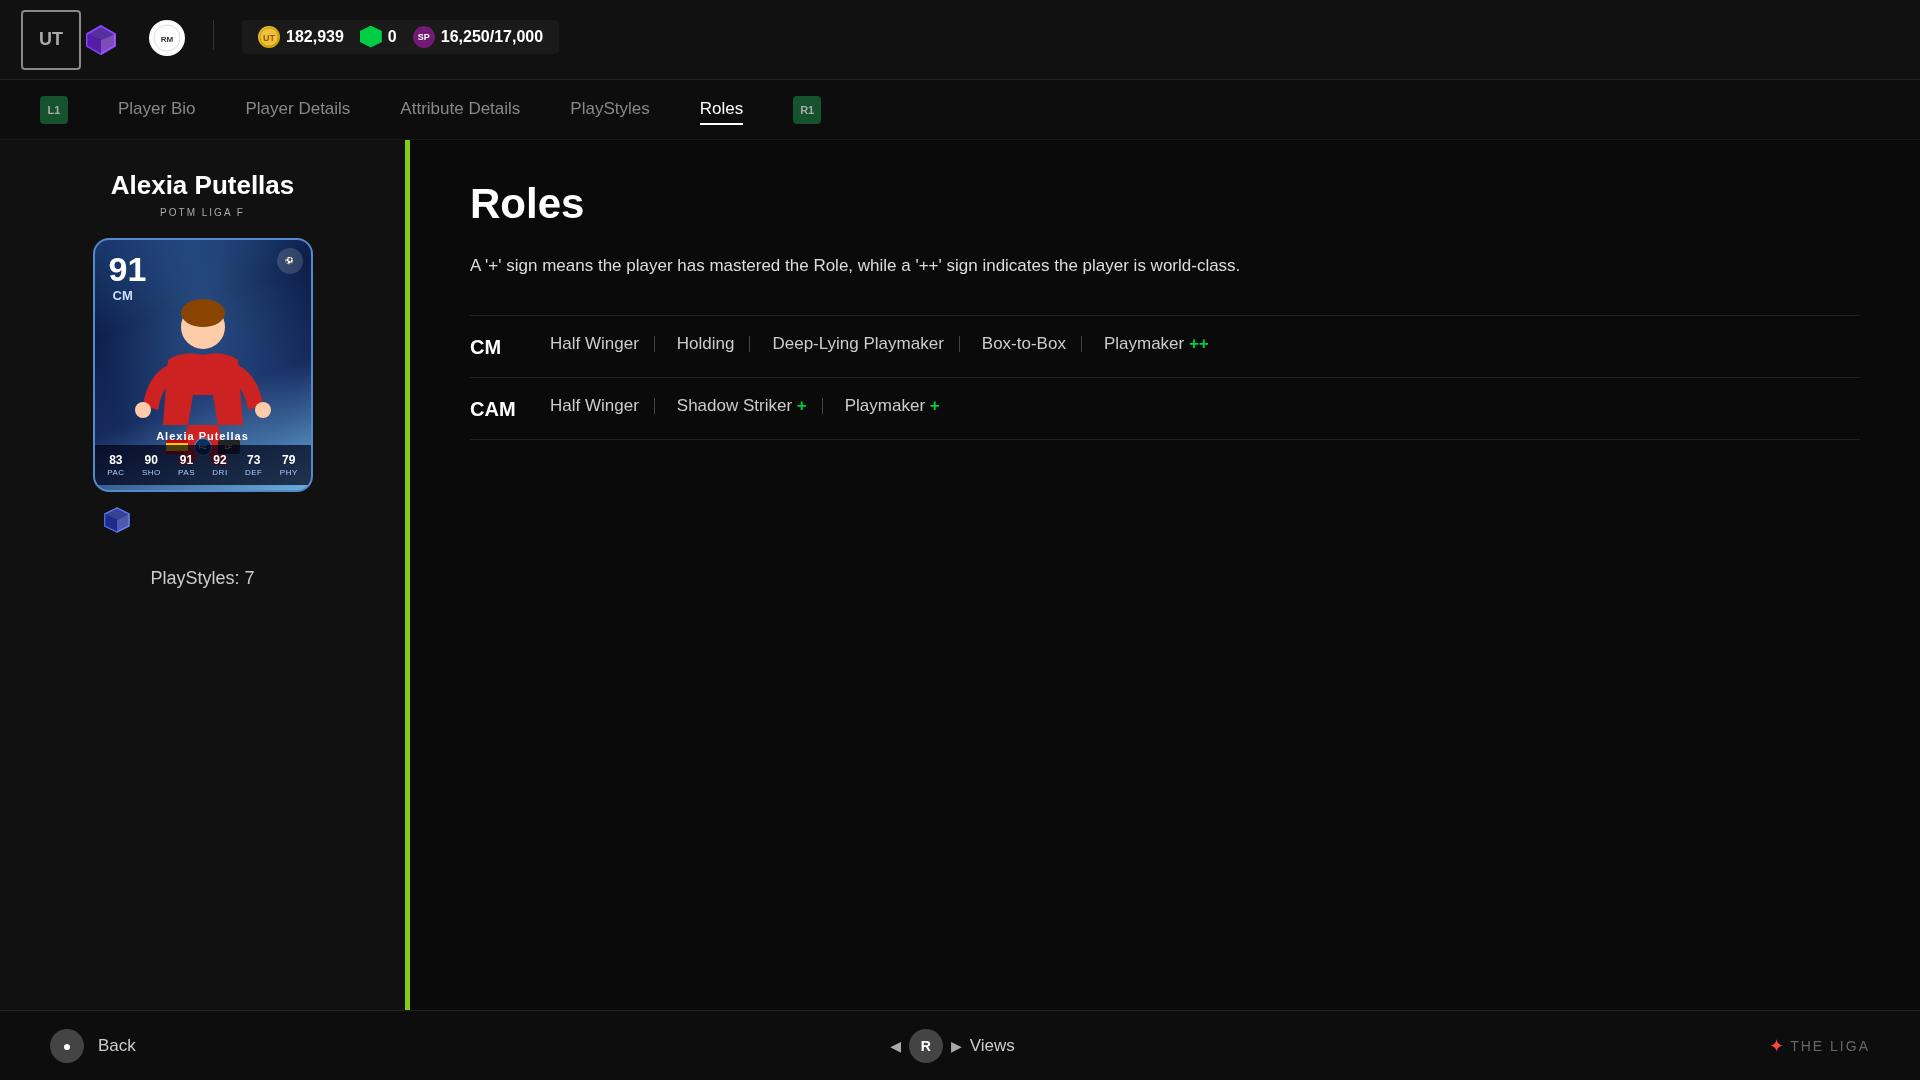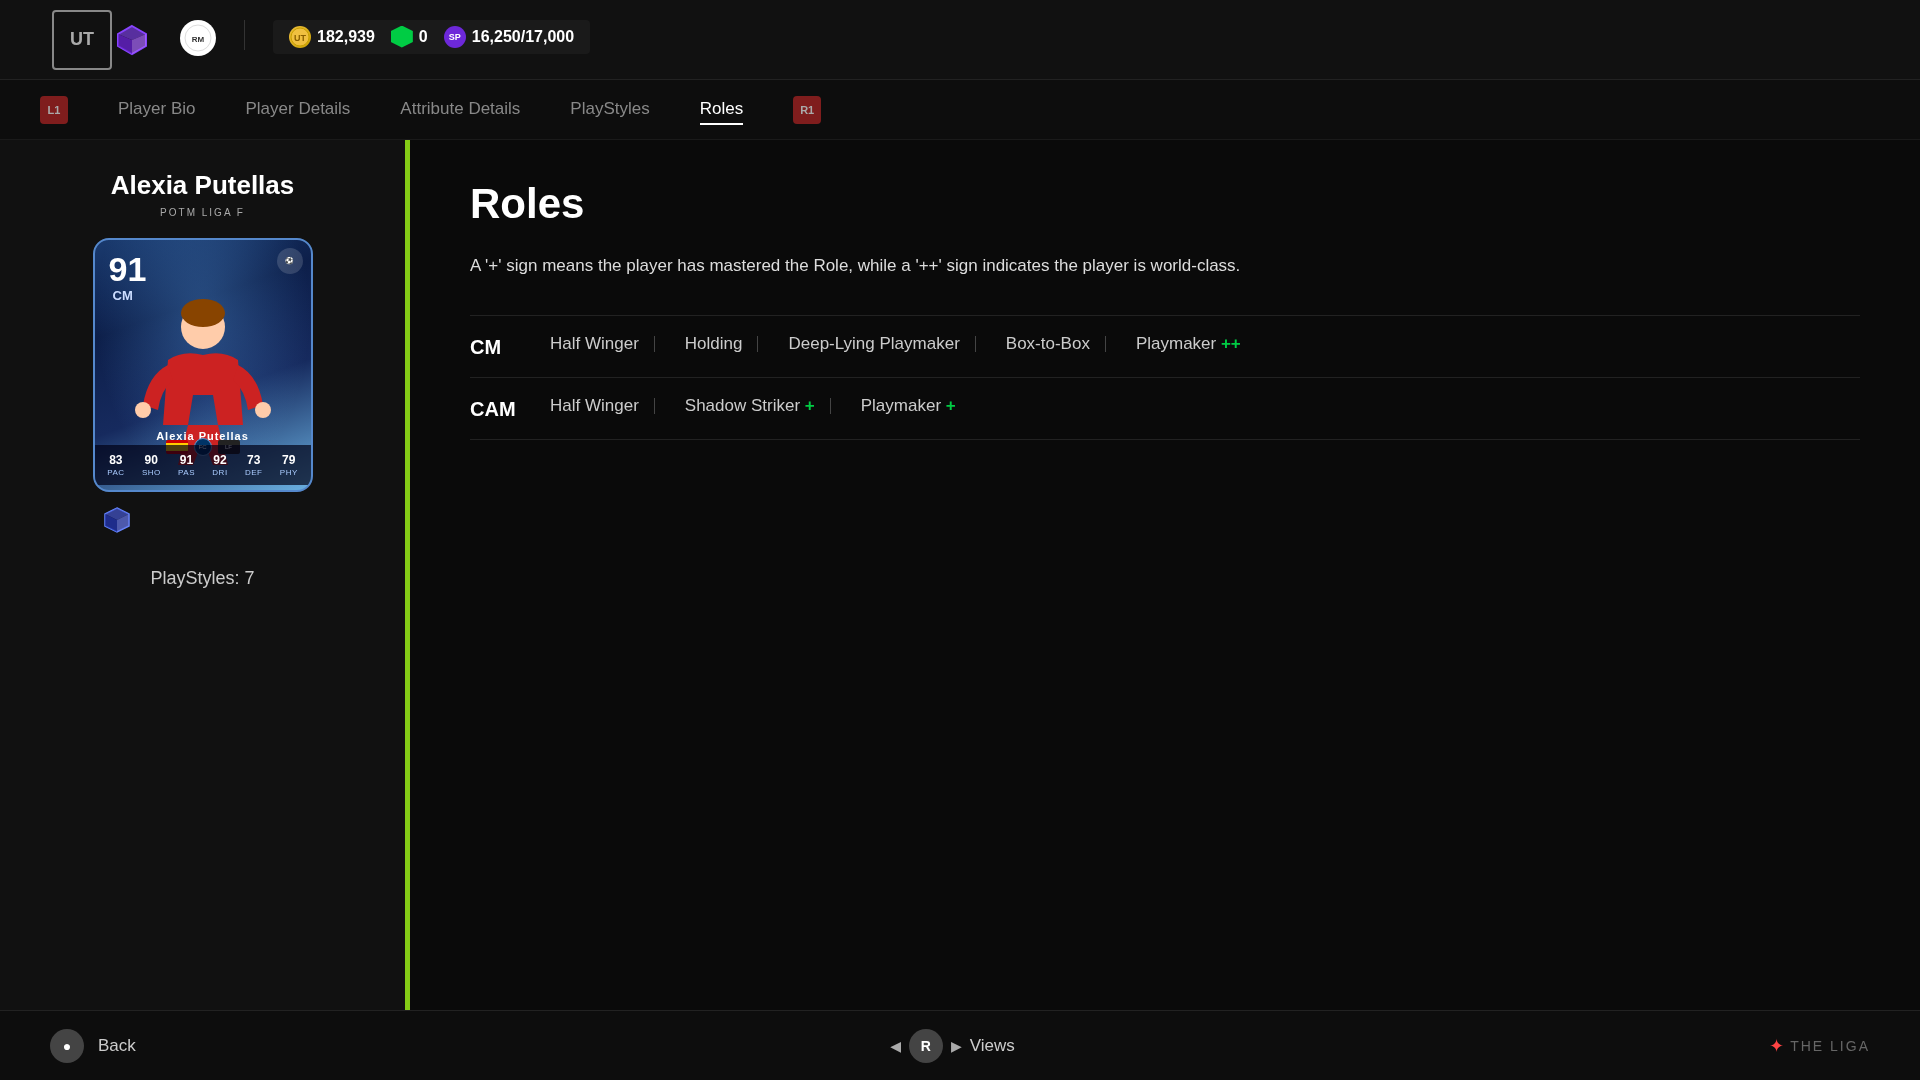--- a/index.html
+++ b/index.html
@@ -12,21 +12,21 @@
       color: #ffffff;
       overflow: hidden;
       position: relative;
     }
 
     
     .top-nav {
       display: flex;
       align-items: center;
       height: 80px;
-      padding: 0 52px;
+      padding: 0 21px;
       background: #111111;
       border-bottom: 1px solid #222;
     }
 
     .logo-inner {
       width: 60px;
       height: 60px;
       border: 2px solid #888;
       border-radius: 4px;
       display: flex;
@@ -100,21 +100,21 @@
     .shield-icon-green {
       width: 22px;
       height: 22px;
       background: #00cc44;
       clip-path: polygon(50% 0%, 100% 25%, 100% 75%, 50% 100%, 0% 75%, 0% 25%);
     }
 
     .sp-icon {
       width: 22px;
       height: 22px;
-      background: #6d28d9;
+      background: #701a75;
       border-radius: 50%;
       display: flex;
       align-items: center;
       justify-content: center;
       font-size: 9px;
       font-weight: bold;
     }
 
     .divider-v {
       width: 1px;
@@ -130,21 +130,21 @@
       padding: 0 40px;
       background: #0d0d0d;
       border-bottom: 1px solid #1a1a1a;
       gap: 50px;
     }
 
     .tab-hint {
       width: 28px;
       height: 28px;
       border-radius: 4px;
-      background: #7f1d1d;
+      background: #14532d;
       display: flex;
       align-items: center;
       justify-content: center;
       font-size: 11px;
       color: #aaa;
       font-weight: bold;
     }
 
     .tab-item {
       font-size: 17px;
@@ -317,21 +317,21 @@
       font-size: 20px;
       font-weight: bold;
       color: #ffffff;
       flex-shrink: 0;
       padding-top: 2px;
     }
 
     .role-items {
       display: flex;
       flex-wrap: wrap;
-      gap: 16px;
+      gap: 8px;
       text-align: right;
     }
 
     .role-item {
       font-size: 17px;
       color: #cccccc;
       padding-right: 30px;
       position: relative;
     }
 

